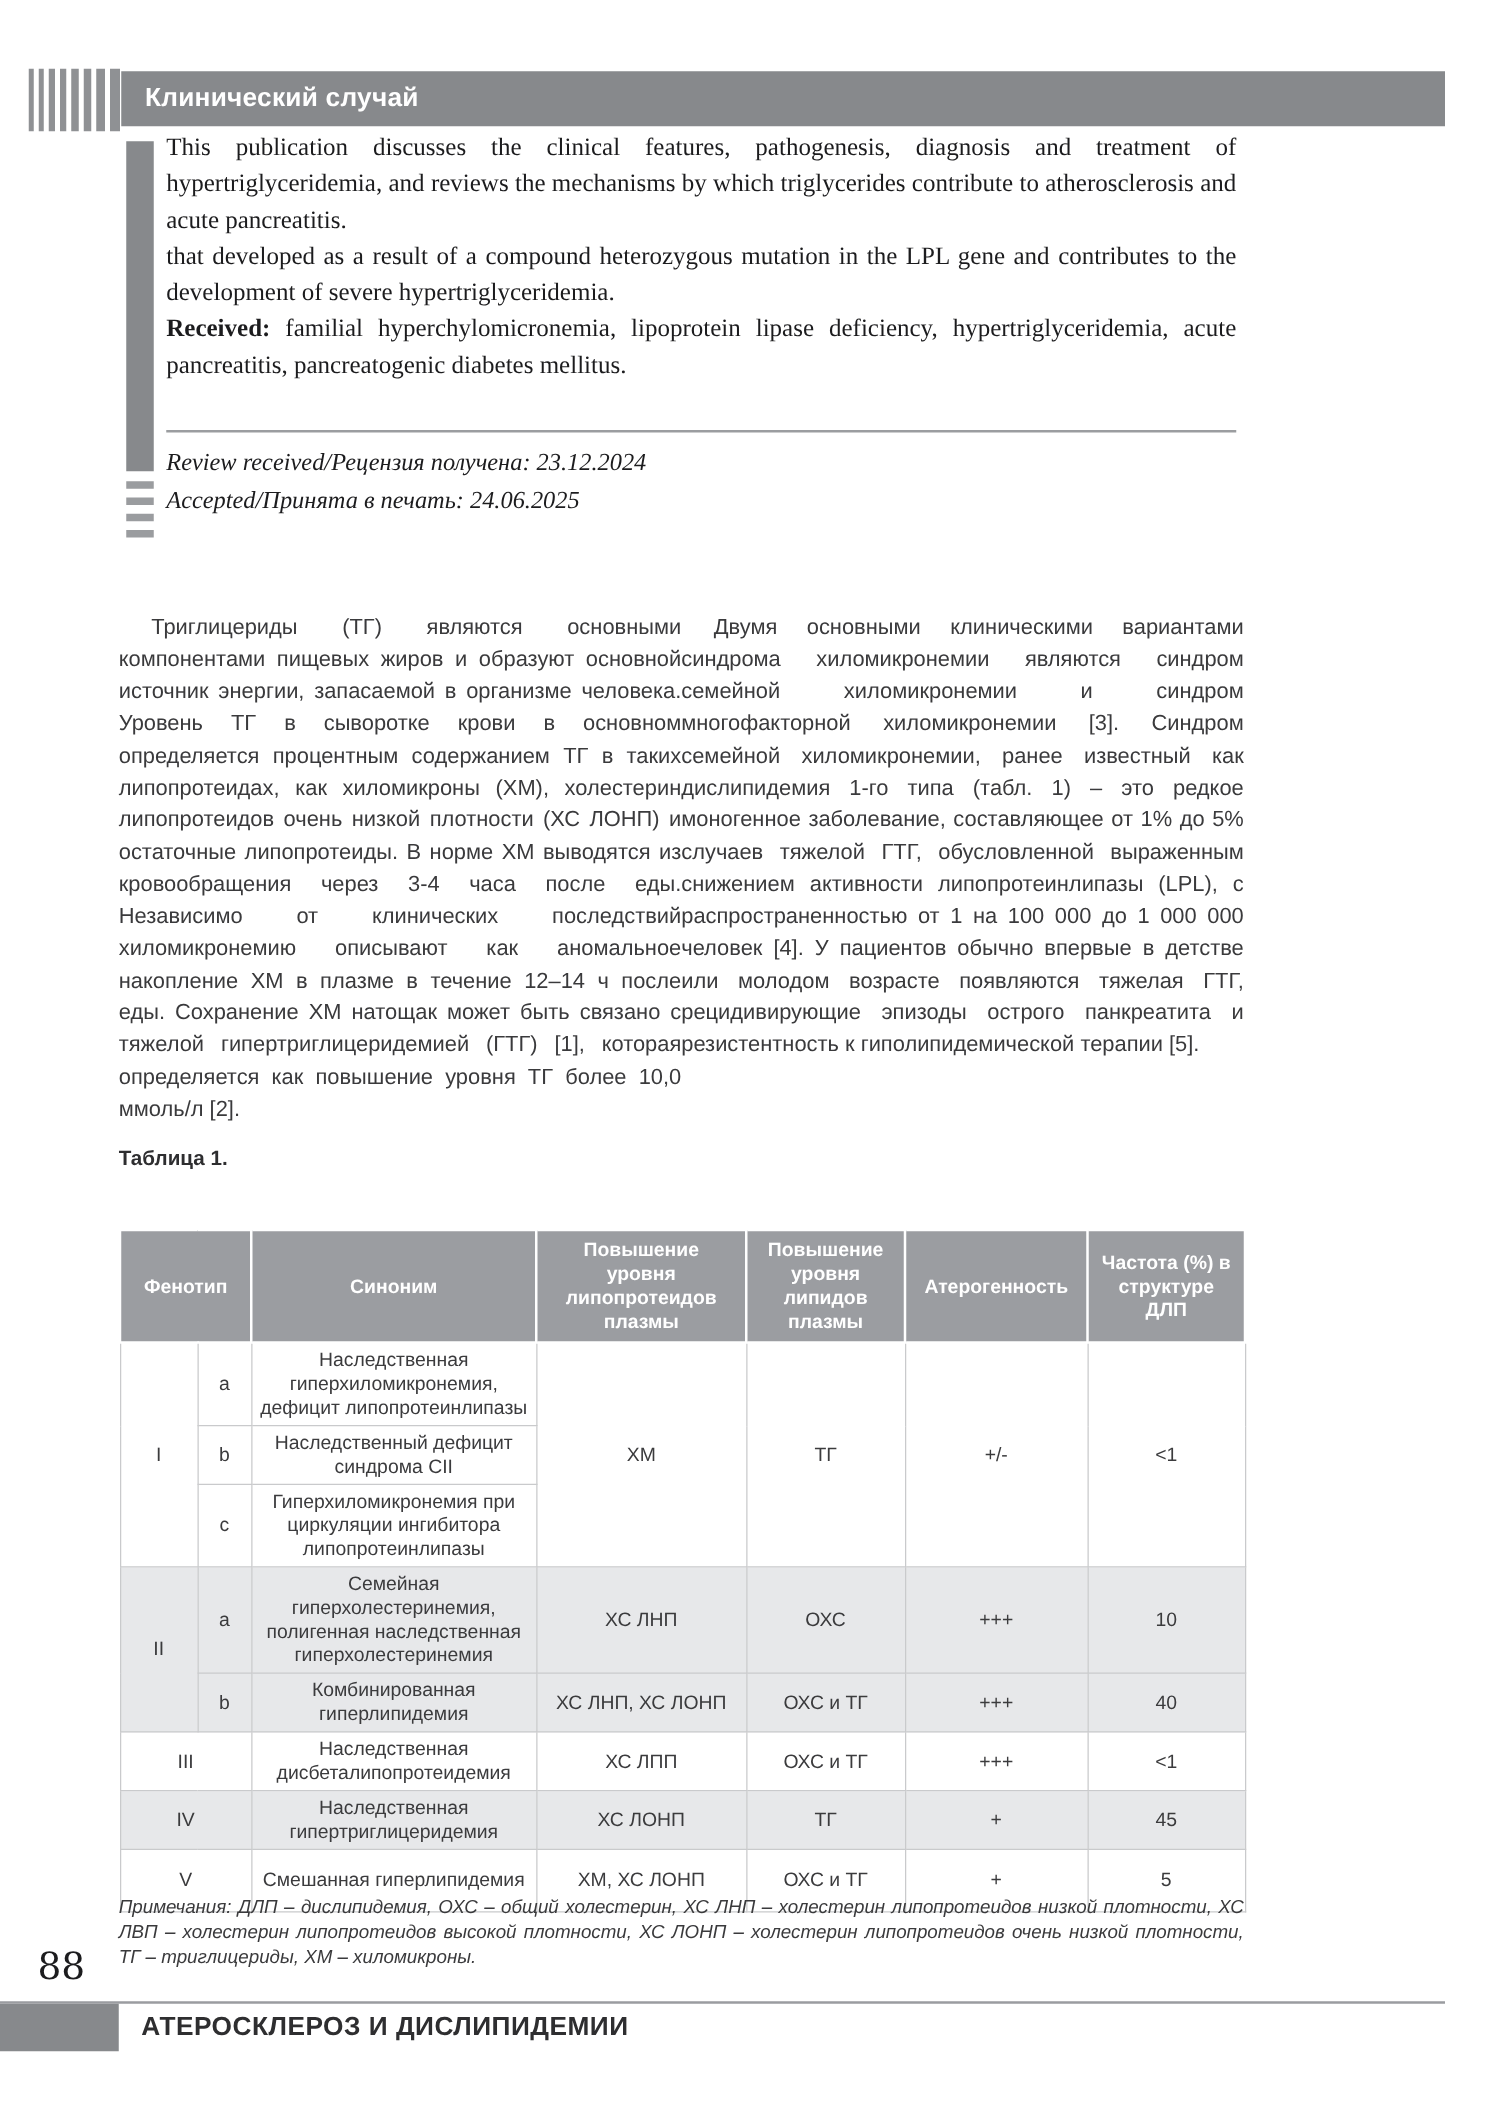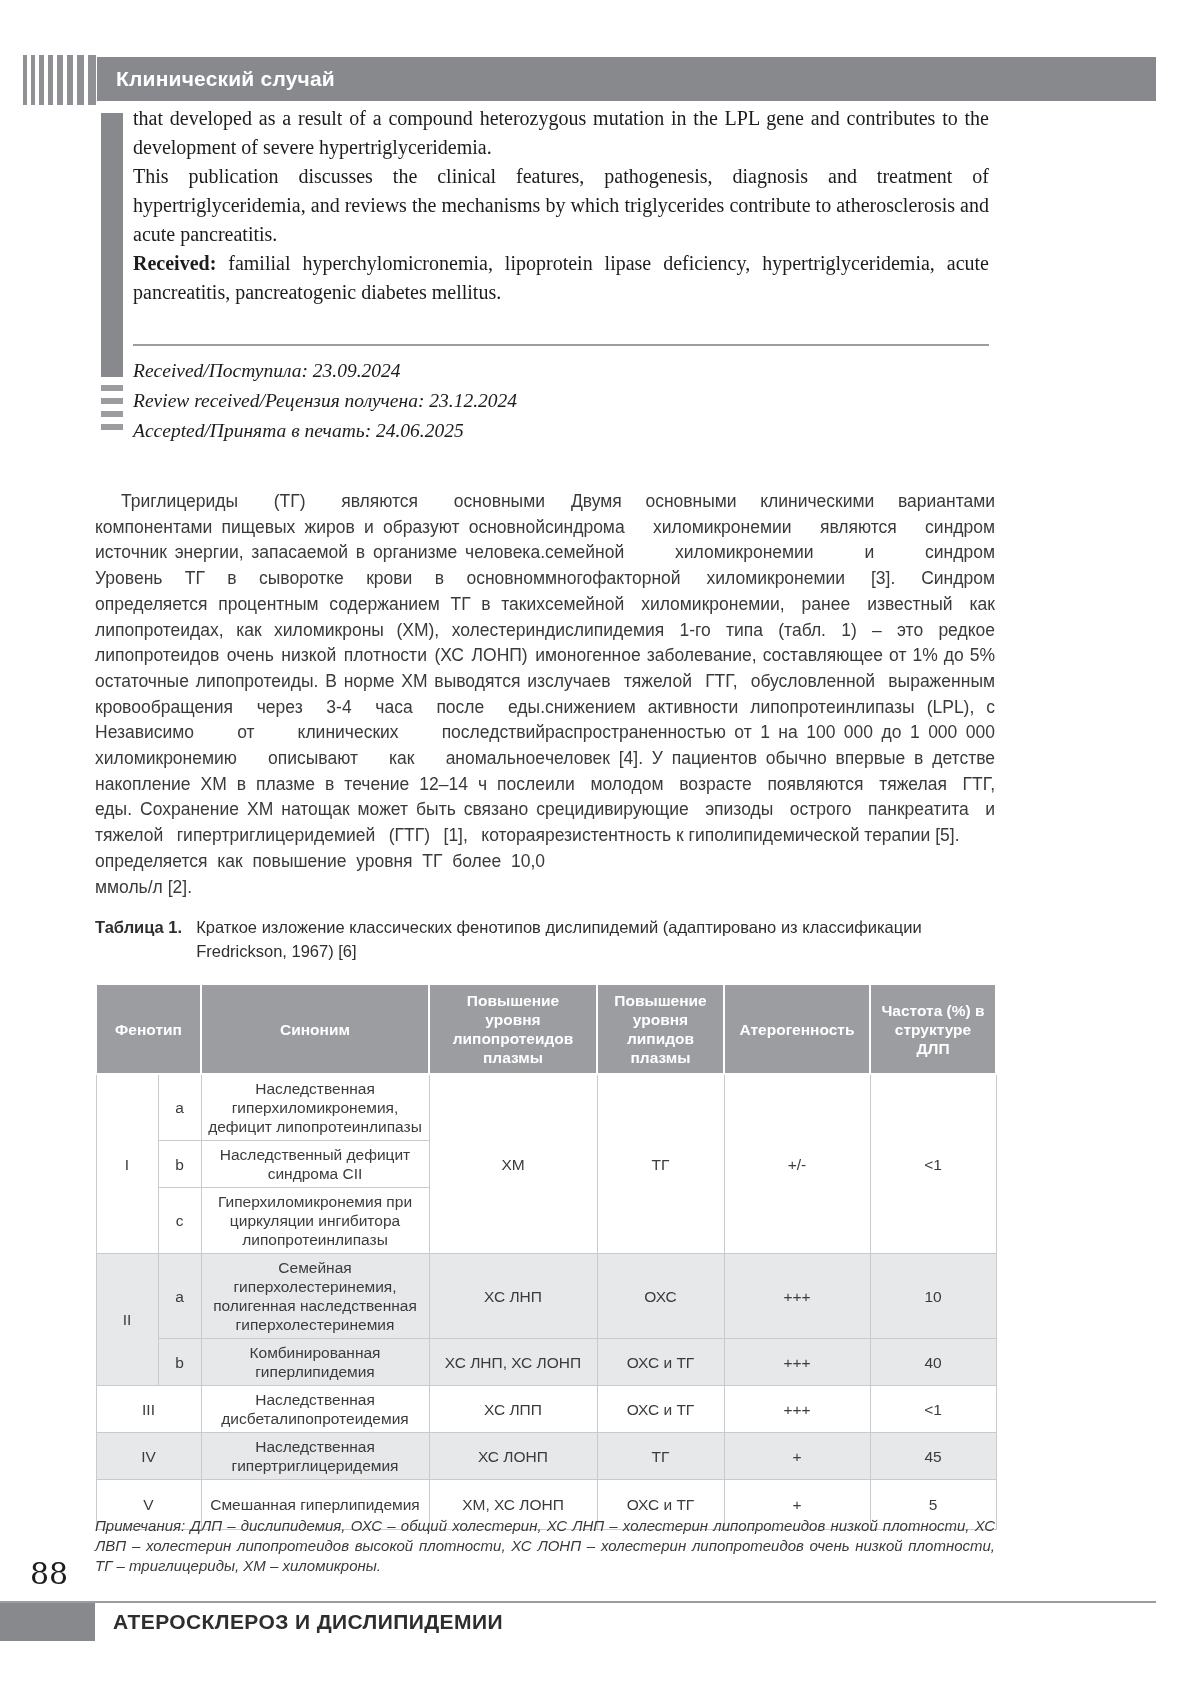--- a/index.html
+++ b/index.html
@@ -98,45 +98,43 @@
     <span class="header-label">Клинический случай</span>
   </div>
 
   <div class="abstract-sidebar"></div>
   <div class="sidebar-dash" style="top:385px"></div>
   <div class="sidebar-dash" style="top:398px"></div>
   <div class="sidebar-dash" style="top:411px"></div>
   <div class="sidebar-dash" style="top:424px"></div>
 
   <div class="abstract-text">
+    <p>This publication discusses the clinical features, pathogenesis, diagnosis and treatment of hypertriglyceridemia, and reviews the mechanisms by which triglycerides contribute to atherosclerosis and acute pancreatitis.</p>
     <p>that developed as a result of a compound heterozygous mutation in the LPL gene and contributes to the development of severe hypertriglyceridemia.</p>
-    <p>This publication discusses the clinical features, pathogenesis, diagnosis and treatment of hypertriglyceridemia, and reviews the mechanisms by which triglycerides contribute to atherosclerosis and acute pancreatitis.</p>
     <p><b>Received:</b><span> familial hyperchylomicronemia, lipoprotein lipase deficiency, hypertriglyceridemia, acute pancreatitis, pancreatogenic diabetes mellitus.</span></p>
   </div>
 
   <div class="rule"></div>
 
   <div class="dates">
-    <div>Received/Поступила: 23.09.2024</div>
     <div>Review received/Рецензия получена: 23.12.2024</div>
     <div>Accepted/Принята в печать: 24.06.2025</div>
   </div>
 
   <div class="columns">
     <div class="col">
       <p>Триглицериды (ТГ) являются основными компонентами пищевых жиров и образуют основной источник энергии, запасаемой в организме человека. Уровень ТГ в сыворотке крови в основном определяется процентным содержанием ТГ в таких липопротеидах, как хиломикроны (ХМ), холестерин липопротеидов очень низкой плотности (ХС ЛОНП) и остаточные липопротеиды. В норме ХМ выводятся из кровообращения через 3-4 часа после еды. Независимо от клинических последствий хиломикронемию описывают как аномальное накопление ХМ в плазме в течение 12–14 ч после еды. Сохранение ХМ натощак может быть связано с тяжелой гипертриглицеридемией (ГТГ) [1], которая определяется как повышение уровня ТГ более 10,0 ммоль/л [2].</p>
     </div>
     <div class="col">
       <p>Двумя основными клиническими вариантами синдрома хиломикронемии являются синдром семейной хиломикронемии и синдром многофакторной хиломикронемии [3]. Синдром семейной хиломикронемии, ранее известный как дислипидемия 1-го типа (табл. 1) – это редкое моногенное заболевание, составляющее от 1% до 5% случаев тяжелой ГТГ, обусловленной выраженным снижением активности липопротеинлипазы (LPL), с распространенностью от 1 на 100&nbsp;000 до 1&nbsp;000&nbsp;000 человек [4]. У пациентов обычно впервые в детстве или молодом возрасте появляются тяжелая ГТГ, рецидивирующие эпизоды острого панкреатита и резистентность к гиполипидемической терапии [5].</p>
     </div>
   </div>
 
   <div class="table-caption">
     <span class="cap-label">Таблица 1.</span>
-    <span class="cap-text">Краткое изложение классических фенотипов дислипидемий (адаптировано из классификации Fredrickson, 1967) [6]</span>
   </div>
 
   <table class="pheno">
     <colgroup>
       <col style="width:62px">
         <col style="width:43px">
         <col style="width:228px">
       <col style="width:168px">
         <col style="width:127px">
         <col style="width:146px">

